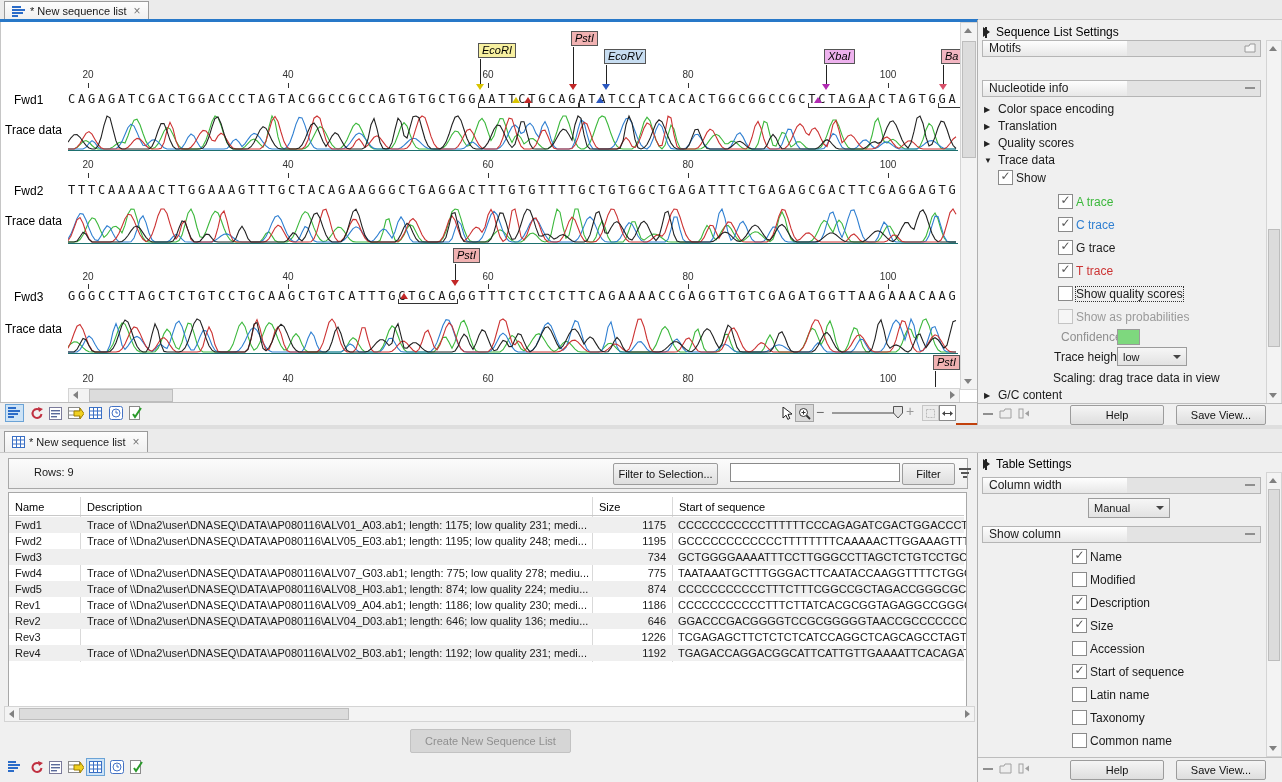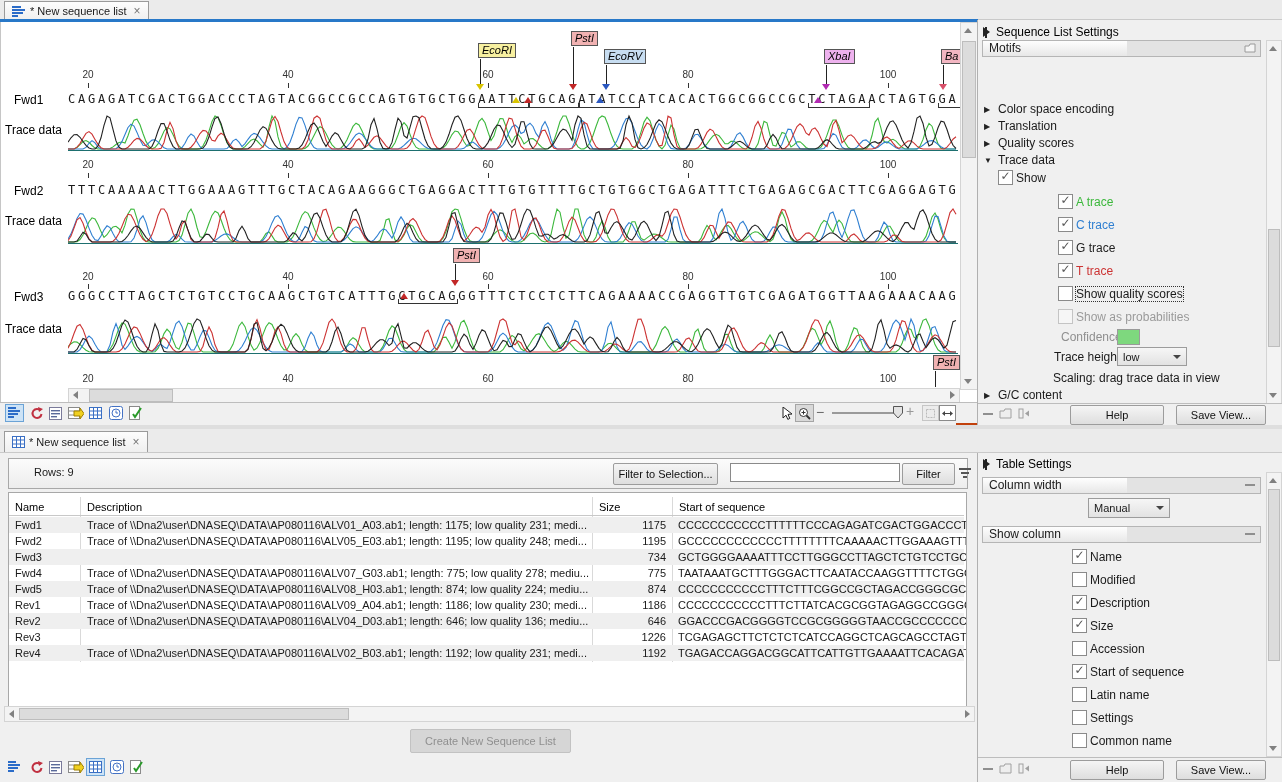--- a/index.html
+++ b/index.html
@@ -319,20 +319,25 @@
       </span>
     <span>Sequence List Settings</span>
   </div>
   <div class="hdrbar" style="left:982px;top:40px;width:280px">
     <span class="l" style="width:132px">Motifs</span>
     <span class="r" style="left:145px;width:133px"></span>
     <svg width="12" height="10" style="position:absolute;right:6px;top:3px">
         <path d="M1 3 h4 l1 -2 h5 v8 h-10 z" fill="#f5f5f5" stroke="#9a9a9a"></path>
       </svg>
   </div>
+  <div class="hdrbar" style="left:982px;top:80px;width:280px">
+    <span class="l" style="width:132px">Nucleotide info</span>
+    <span class="r" style="left:145px;width:133px"></span>
+    <i class="mini-minus" style="right:7px;top:7px"></i>
+  </div>
   <div class="tree" style="left:984px;top:102px">
     <span class="a">▶</span>
     <span>Color space encoding</span>
   </div>
   <div class="tree" style="left:984px;top:119px">
     <span class="a">▶</span>
     <span>Translation</span>
   </div>
   <div class="tree" style="left:984px;top:136px">
     <span class="a">▶</span>
@@ -574,21 +579,21 @@
   <span class="lbl" style="left:1090px;top:596px">Description</span>
   <span class="cb" style="left:1072px;top:618px">✓</span>
   <span class="lbl" style="left:1090px;top:619px">Size</span>
   <span class="cb" style="left:1072px;top:641px"></span>
   <span class="lbl" style="left:1090px;top:642px">Accession</span>
   <span class="cb" style="left:1072px;top:664px">✓</span>
   <span class="lbl" style="left:1090px;top:665px">Start of sequence</span>
   <span class="cb" style="left:1072px;top:687px"></span>
   <span class="lbl" style="left:1090px;top:688px">Latin name</span>
   <span class="cb" style="left:1072px;top:710px"></span>
-  <span class="lbl" style="left:1090px;top:711px">Settings</span>
+  <span class="lbl" style="left:1090px;top:711px">Taxonomy</span>
   <span class="cb" style="left:1072px;top:733px"></span>
   <span class="lbl" style="left:1090px;top:734px">Common name</span>
 
   <div class="sb" style="left:1266px;top:472px;width:14px;height:283px">
     <i class="ar up" style="left:2px;top:5px"></i>
     <div class="sbthumb" style="left:1px;top:16px;width:10px;height:170px"></div>
     <i class="ar dn" style="left:2px;bottom:5px"></i>
   </div>
 
   <div class="abs" style="left:978px;top:757px;width:304px;height:25px;background:#f0f0f0;border-top:1px solid #bdbdbd"></div>

